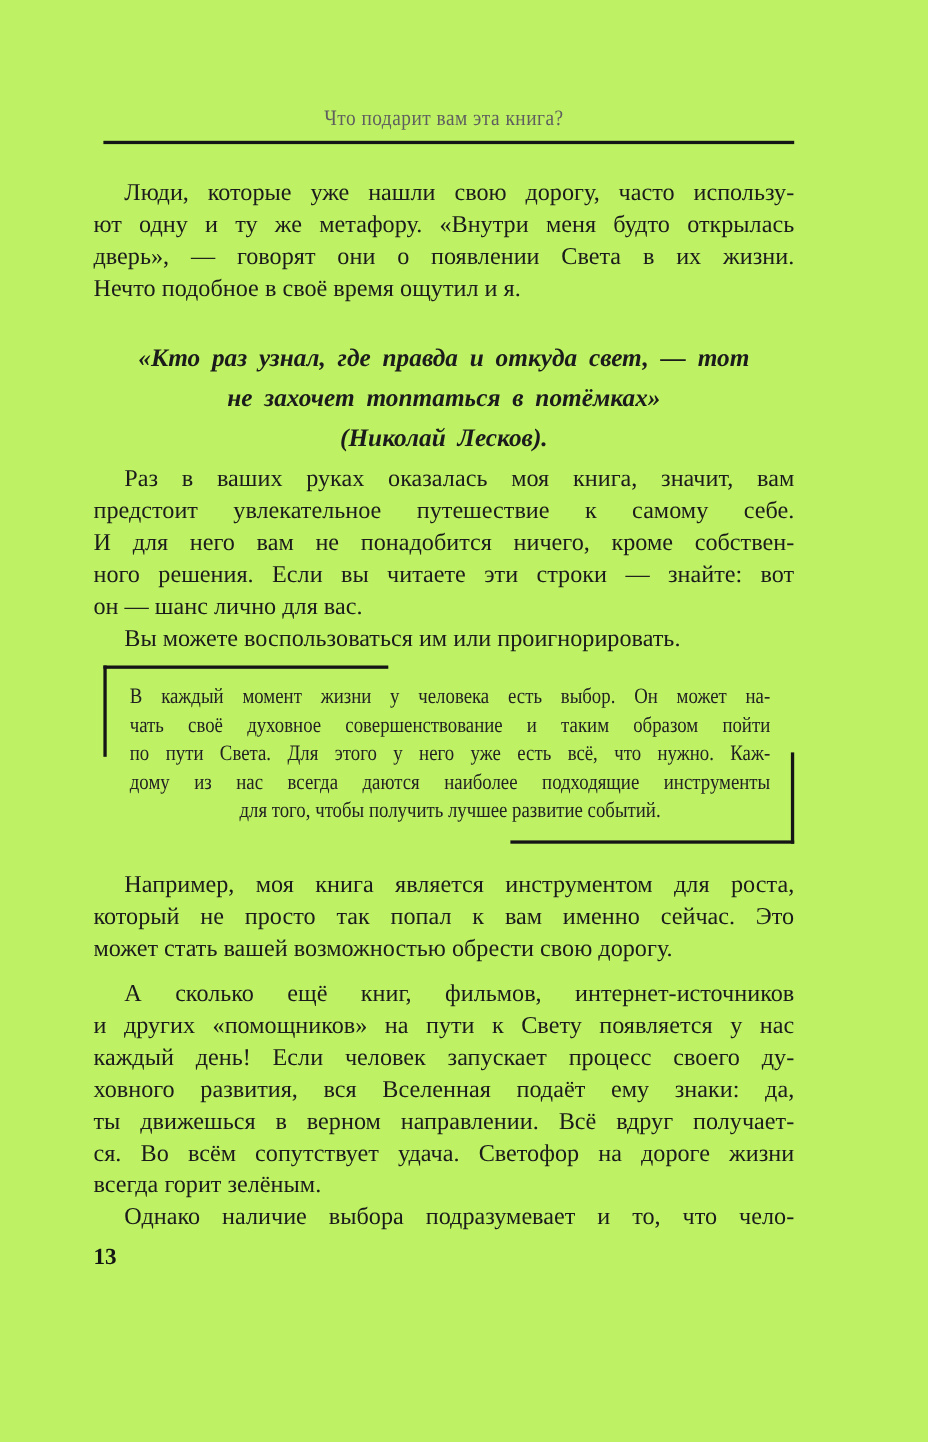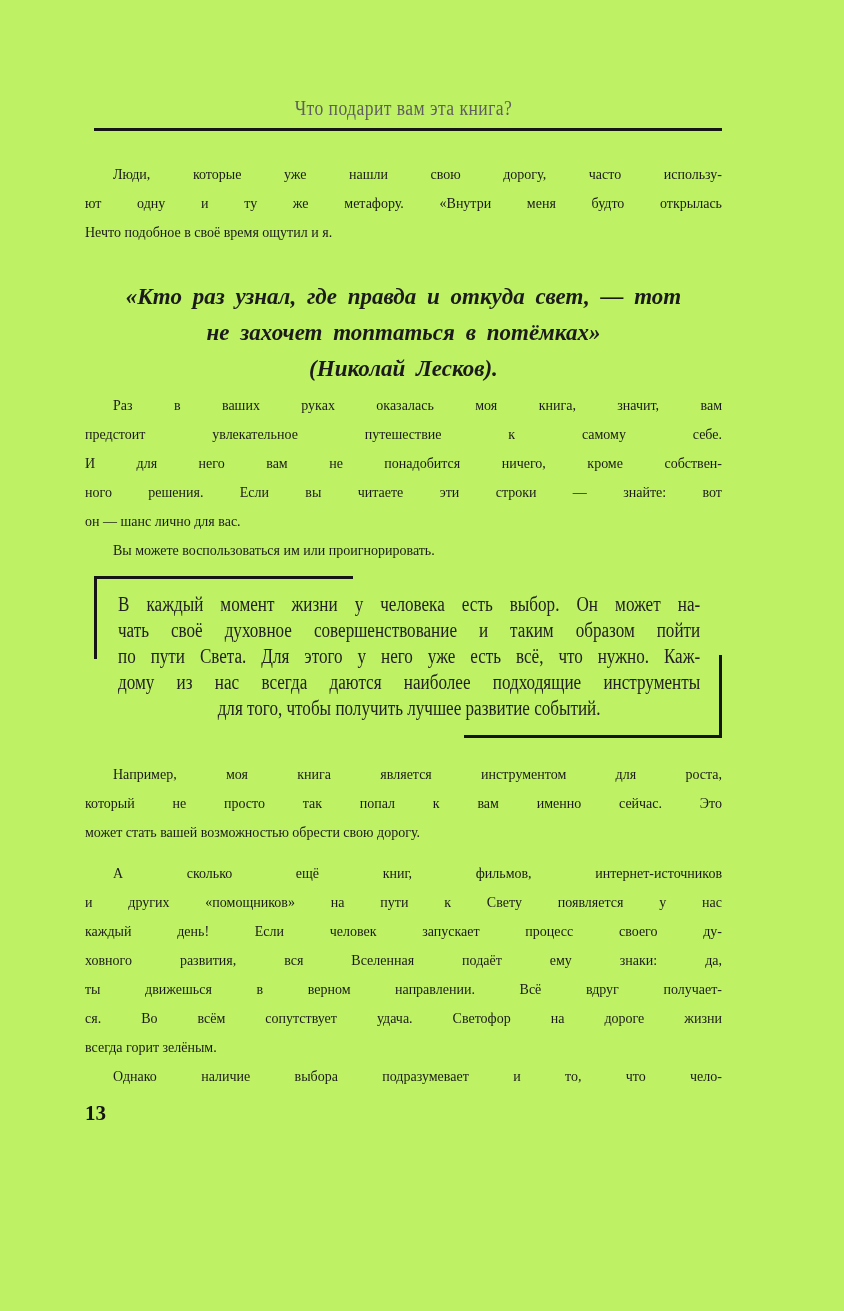--- a/index.html
+++ b/index.html
@@ -31,21 +31,21 @@
   }
   .header-rule {
     margin-top: 9px;
     margin-left: 9px;
     width: 628px;
     border: none;
     border-top: 3px solid #151515;
     height: 0;
   }
   
-  .para { font-size: 14px; line-height: 29px; }
+  .para { font-size: 22px; line-height: 29px; }
   .para .line { text-align: justify; text-align-last: justify; white-space: normal; }
   .para .line.last { text-align-last: left; }
   .para.indent .line.first { text-indent: 28px; }
   .p1 { margin-top: 29px; }
   .p2 { margin-top: 4px; }
   .p3 { margin-top: 0; }
   .p4 { margin-top: 22px; }
   .p5 { margin-top: 12px; }
   .p6 { margin-top: 0; }
   
@@ -105,20 +105,21 @@
 <div class="page">
   <div class="content">
 
     <div class="page-header">Что подарит вам эта книга?</div>
 
     <div class="header-rule"></div>
 
     <div class="para indent p1">
         <div class="line first">Люди, которые уже нашли свою дорогу, часто использу-</div>
         <div class="line">ют одну и ту же метафору. «Внутри меня будто открылась</div>
+        <div class="line">дверь», — говорят они о появлении Света в их жизни.</div>
         <div class="line last">Нечто подобное в своё время ощутил и я.</div>
       </div>
 
     <div class="quote">
         <div class="line first">«Кто раз узнал, где правда и откуда свет, — тот</div>
         <div class="line">не захочет топтаться в потёмках»</div>
         <div class="line last">(Николай Лесков).</div>
       </div>
 
     <div class="para indent p2">

